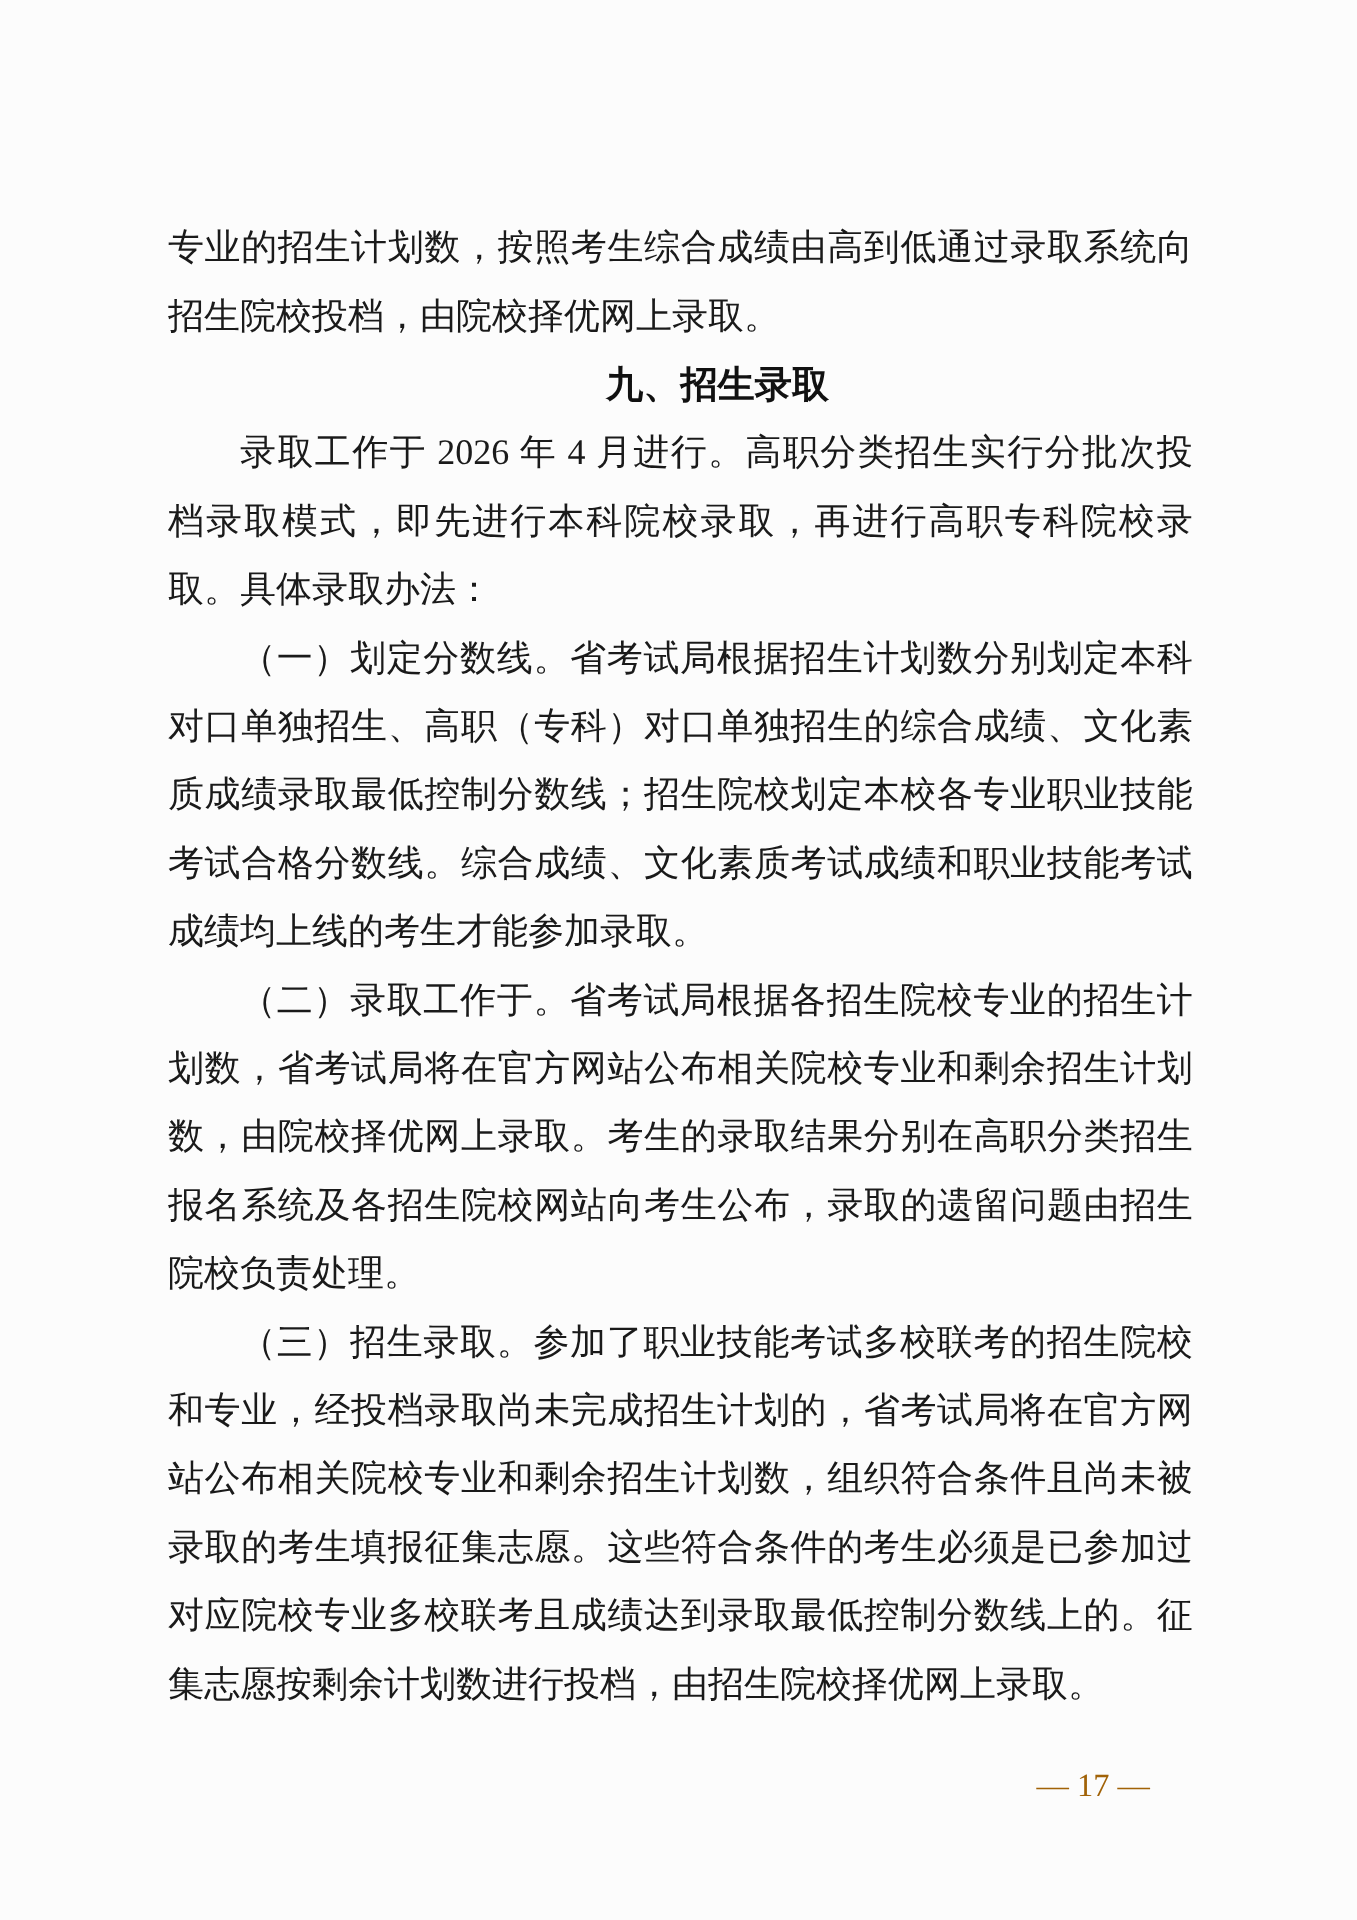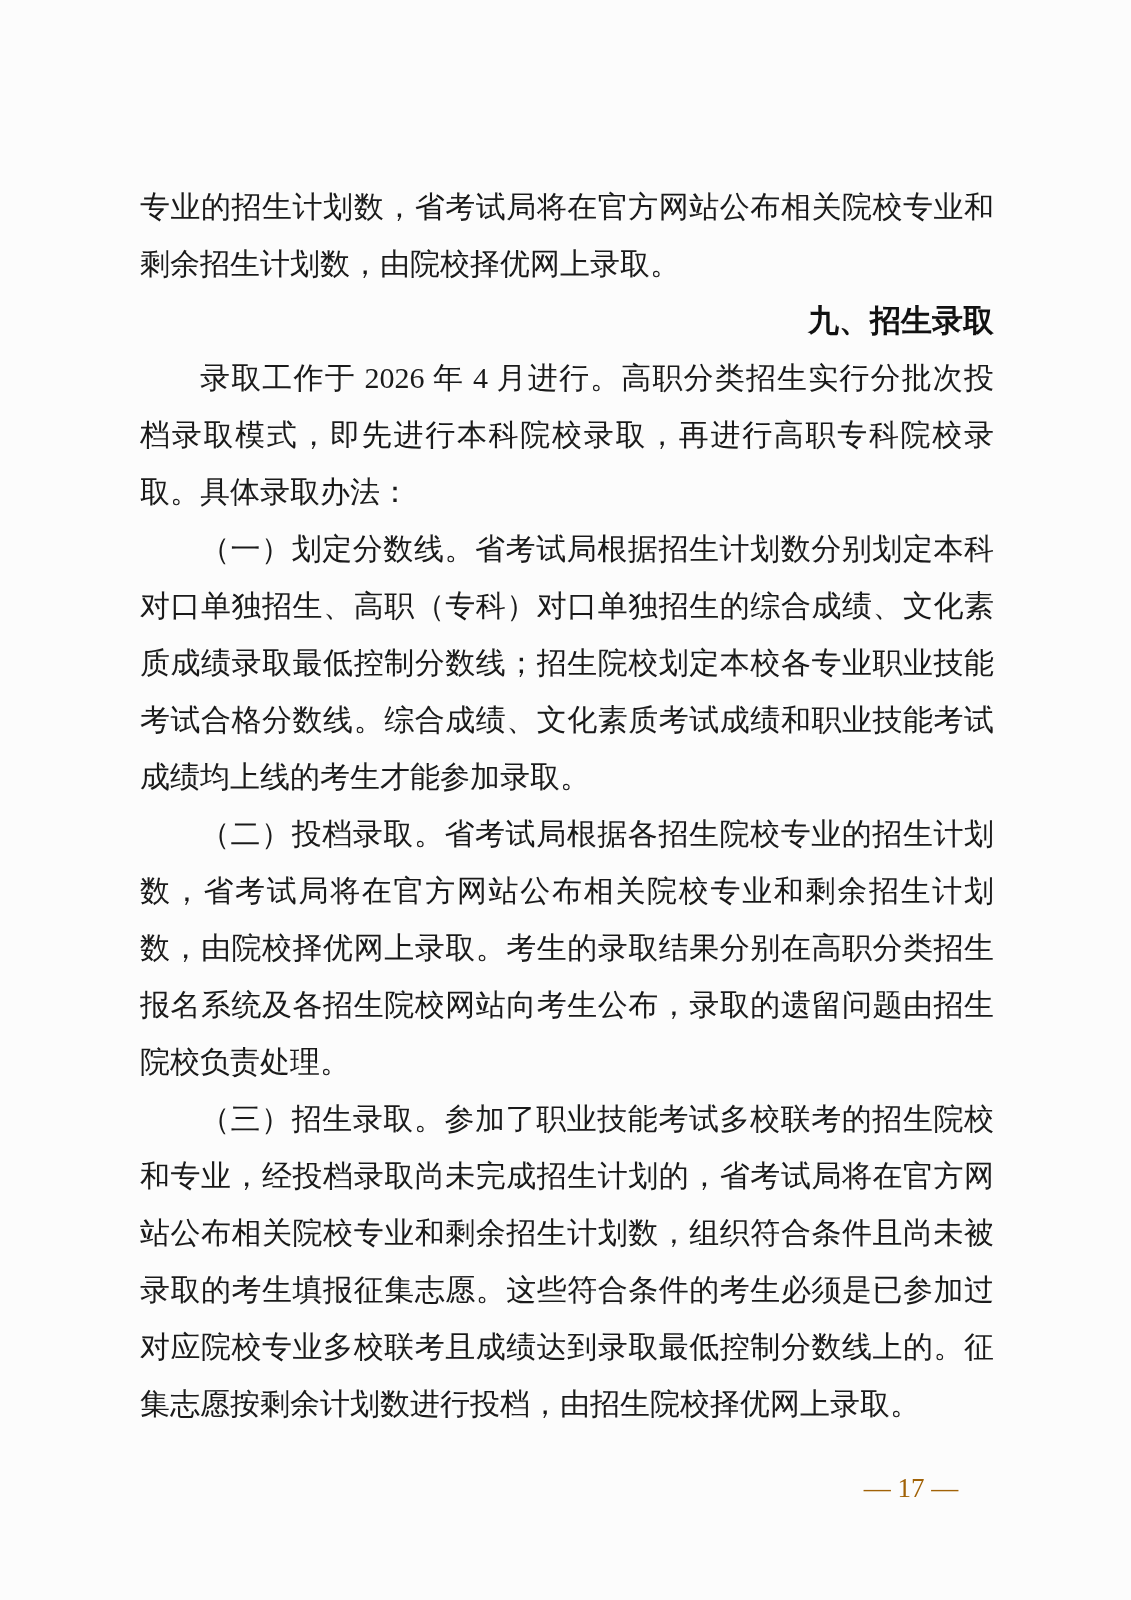--- a/index.html
+++ b/index.html
@@ -36,47 +36,47 @@
   }
   .section-heading {
     margin: 0;
     padding: 0;
     text-indent: 2em;
     font-family: "Liberation Sans", sans-serif;
     font-weight: bold;
     font-size: 31px;
     line-height: 57px;
     color: #111111;
-    text-align: right;
+    text-align: center;
   }
   .page-footer {
     position: absolute;
     top: 1473px;
     left: 845px;
     width: 132px;
     text-align: center;
     font-family: "Liberation Serif", serif;
     font-size: 27px;
     line-height: 30px;
     color: #a16207;
     white-space: nowrap;
   }
 </style>
 </head>
 <body>
 
 <div class="page-text">
 
-  <p class="no-indent">专业的招生计划数，省考试局将在官方网站公布相关院校专业和剩余招生计划数，由院校择优网上录取。</p>
+  <p class="no-indent">专业的招生计划数，按照考生综合成绩由高到低通过录取系统向招生院校投档，由院校择优网上录取。</p>
 
   <h2 class="section-heading">九、招生录取</h2>
 
   <p>录取工作于 2026 年 4 月进行。高职分类招生实行分批次投档录取模式，即先进行本科院校录取，再进行高职专科院校录取。具体录取办法：</p>
 
   <p><span>（一）划定分数线。</span><span>省考试局根据招生计划数分别划定本科对口单独招生、高职（专科）对口单独招生的综合成绩、文化素质成绩录取最低控制分数线；招生院校划定本校各专业职业技能考试合格分数线。综合成绩、文化素质考试成绩和职业技能考试成绩均上线的考生才能参加录取。</span></p>
 
-  <p><span>（二）投档录取。</span><span>省考试局根据各招生院校专业的招生计划数，省考试局将在官方网站公布相关院校专业和剩余招生计划数，由院校择优网上录取。考生的录取结果分别在高职分类招生报名系统及各招生院校网站向考生公布，录取的遗留问题由招生院校负责处理。</span></p>
+  <p><span>（二）录取工作于。</span><span>省考试局根据各招生院校专业的招生计划数，省考试局将在官方网站公布相关院校专业和剩余招生计划数，由院校择优网上录取。考生的录取结果分别在高职分类招生报名系统及各招生院校网站向考生公布，录取的遗留问题由招生院校负责处理。</span></p>
 
   <p><span>（三）招生录取。</span><span>参加了职业技能考试多校联考的招生院校和专业，经投档录取尚未完成招生计划的，省考试局将在官方网站公布相关院校专业和剩余招生计划数，组织符合条件且尚未被录取的考生填报征集志愿。这些符合条件的考生必须是已参加过对应院校专业多校联考且成绩达到录取最低控制分数线上的。征集志愿按剩余计划数进行投档，由招生院校择优网上录取。</span></p>
 
 </div>
 
 <div class="page-footer">— 17 —</div>
 
 </body></html>

